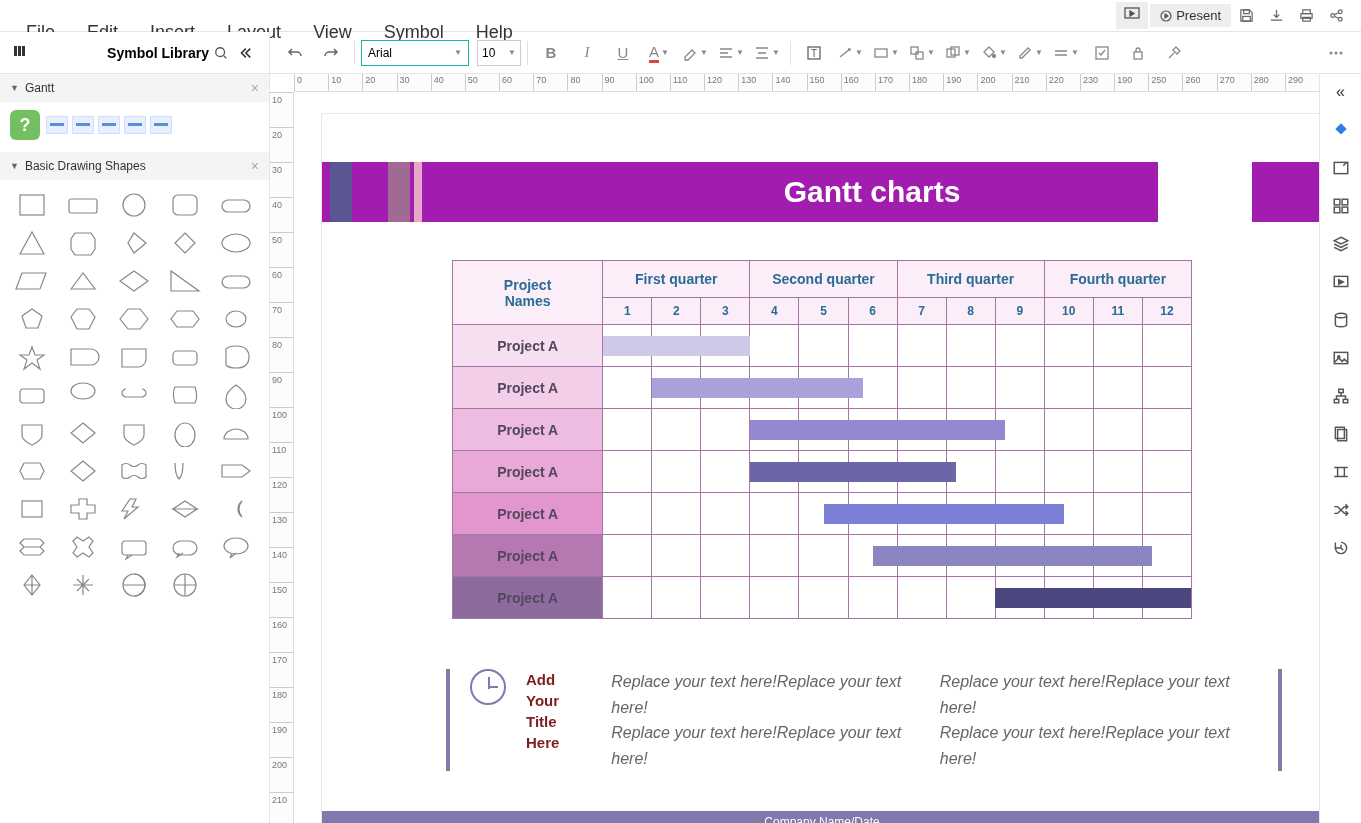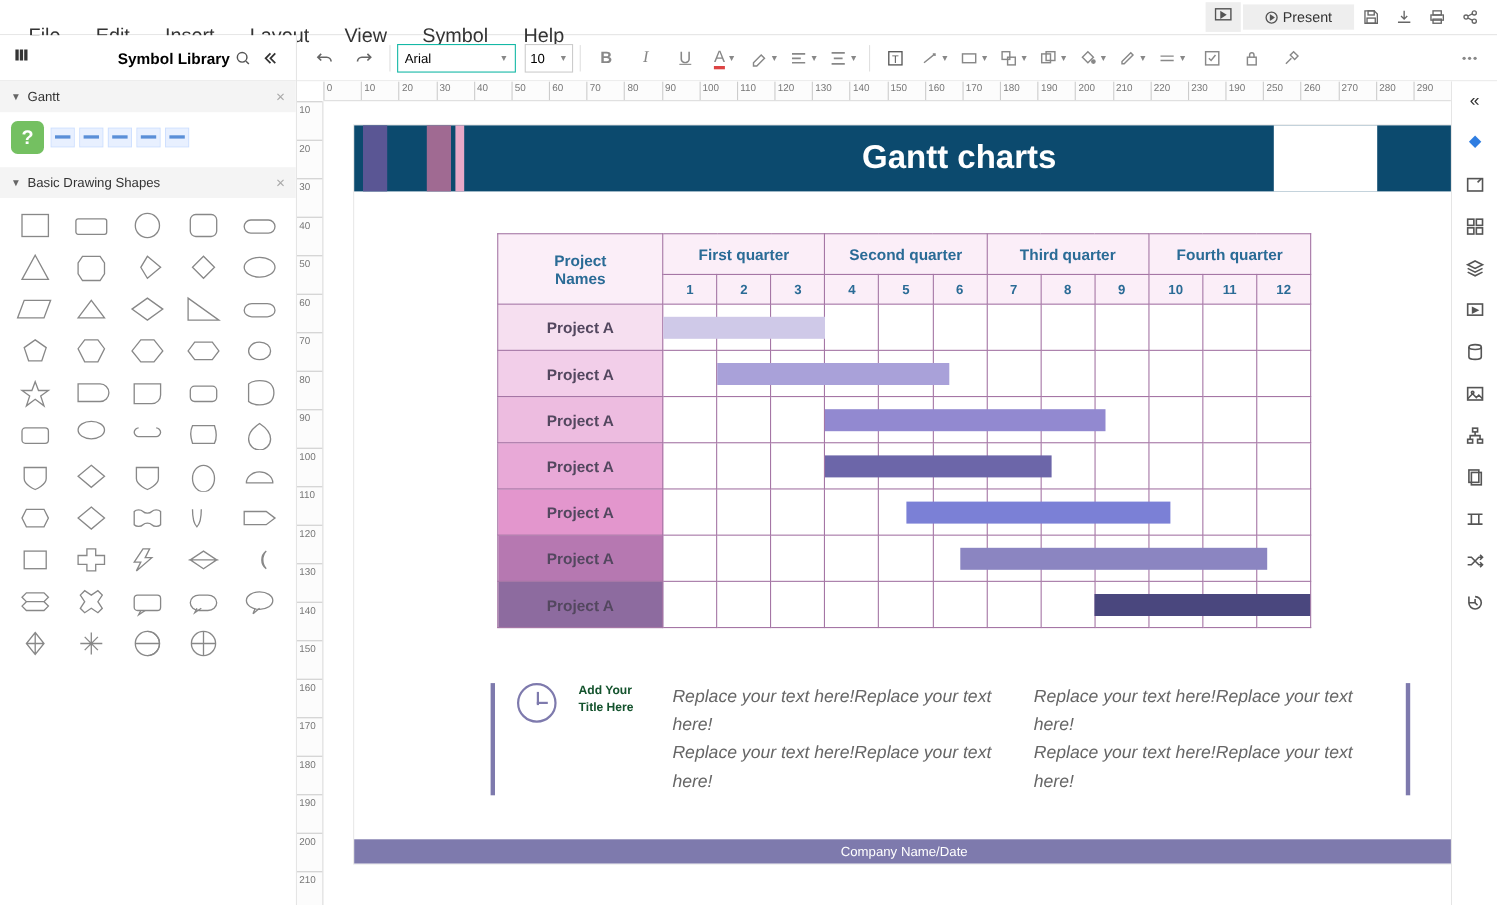--- a/index.html
+++ b/index.html
@@ -2,21 +2,21 @@
 <html><head>
 <meta charset="utf-8">
 <style>
 * { margin:0; padding:0; box-sizing:border-box; font-family:Arial,sans-serif; }
 body { background:#fff; overflow:hidden; width:1361px; height:823px; position:relative; }
 
 
 .menubar { height:32px; display:flex; align-items:center; padding:0 10px; border-bottom:1px solid #e5e5e5; }
 .menu-item { padding:0 16px; font-size:18px; color:#333; cursor:pointer;margin-top:34px; }
 .menubar-right { margin-left:auto; display:flex; align-items:center; gap:0; }
-.present-btn { background:#eee; padding:4px 20px; font-size:13px; color:#333; display:flex; align-items:center; gap:4px; border:none; margin-left:2px; }
+.present-btn { background:#eee; padding:4px 10px; font-size:13px; color:#333; display:flex; align-items:center; gap:4px; border:none; margin-left:2px; }
 .present-icon-btn { background:#eee; padding:5px 8px; border:none; }
 .tb-icon-btn { width:30px; height:28px; display:flex; align-items:center; justify-content:center; border:none; background:none; color:#555; }
 
 
 .toolbar { height:42px; display:flex; align-items:center; padding:0 8px; border-bottom:1px solid #e5e5e5; gap:2px; position:absolute; left:270px; right:0; top:32px; }
 .tbtn { width:34px; height:34px; display:flex; align-items:center; justify-content:center; color:#666; border:none; background:none; }
 .tbtn svg { width:16px; height:16px; }
 .font-select { width:108px; height:26px; border:1px solid #14b8a6; font-size:12px; padding:0 6px; display:flex; align-items:center; justify-content:space-between; background:#fff; }
 .size-select { width:44px; height:26px; border:1px solid #ccc; font-size:12px; padding:0 4px; display:flex; align-items:center; justify-content:space-between; margin-left:6px; background:#fff; }
 .tsep { width:1px; height:24px; background:#e0e0e0; margin:0 4px; }
@@ -49,21 +49,21 @@
 .canvas-wrap { position:absolute; left:270px; top:74px; right:42px; bottom:0; background:#fff; overflow:hidden; }
 .hruler { position:absolute; left:24px; top:0; right:0; height:18px; background:#fcfcfc; border-bottom:1px solid #ddd; display:flex; font-size:9px; color:#777; }
 .hruler .tick { position:relative; width:35px; border-left:1px solid #ccc; }
 .hruler .tick span { position:absolute; left:2px; top:1px; }
 .vruler { position:absolute; left:0; top:18px; bottom:0; width:24px; background:#fcfcfc; border-right:1px solid #ddd; font-size:9px; color:#777; }
 .vruler .vtick { position:relative; height:35px; border-top:1px solid #ccc; }
 .vruler .vtick span { position:absolute; top:2px; left:2px; }
 .page { position:absolute; left:52px; top:40px; width:1000px; background:#fff; box-shadow:0 0 0 1px #e8e8e8; }
 
 
-.banner { height:60px; background:#0c4a6e; display:flex; align-items:center; position:relative; }
+.banner { height:60px; background:#a21caf; display:flex; align-items:center; position:relative;margin-top:48px; }
 .banner .blk { height:60px; }
 .banner .b1 { width:22px; background:#5a5694; margin-left:8px; }
 .banner .b2 { width:22px; background:#a06a92; margin-left:36px; }
 .banner .b3 { width:8px; background:#e7a8c7; margin-left:4px; }
 .banner .title { flex:1; text-align:center; color:#fff; font-size:30px; font-weight:bold; }
 .banner .gap { position:absolute; right:70px; top:0; width:94px; height:60px; background:#fff; }
 
 
 .gtable { margin:38px auto 0; width:740px; border-collapse:collapse; }
 .gtable th,.gtable td { border:1px solid #a576a5; }
@@ -72,21 +72,21 @@
 .proj-col { width:150px; background:#f6dcef; color:#5d4a6e; font-size:16px; font-weight:bold; text-align:center; }
 .grow td:first-child { text-align:center; font-weight:bold; color:#53475f; font-size:14px; height:42px; }
 .grow .cells { padding:0; position:relative; height:42px; }
 .bar { position:absolute; top:11px; height:20px; }
 
 
 .note { margin:50px 40px 0 124px; display:flex; align-items:flex-start; gap:20px; border-left:4px solid #7e7aad; padding-left:20px; position:relative; }
 .note .clock { width:36px; height:36px; border:2px solid #7e7aad; border-radius:50%; position:relative; flex-shrink:0; }
 .note .clock::before { content:''; position:absolute; left:50%; top:20%; width:2px; height:12px; background:#7e7aad; }
 .note .clock::after { content:''; position:absolute; left:50%; top:48%; width:10px; height:2px; background:#7e7aad; }
-.note .titleblk { font-size:11px; font-weight:bold; color:#14532d; line-height:1.4; width:70px; }
+.note .titleblk { font-size:15px; font-weight:bold; color:#7f1d1d; line-height:1.4; width:70px; }
 .note .txt { font-size:16px; font-style:italic; color:#666; line-height:1.6; }
 .note .rightbar { width:4px; background:#7e7aad; align-self:stretch; margin-left:10px; }
 
 .footerbar { margin-top:40px; height:22px; background:#7e7aad; color:#fff; text-align:center; font-size:12px; font-weight:normal; line-height:22px; }
 </style>
 </head>
 <body>
 
 <div class="menubar">
   <div class="menu-item">File</div>

